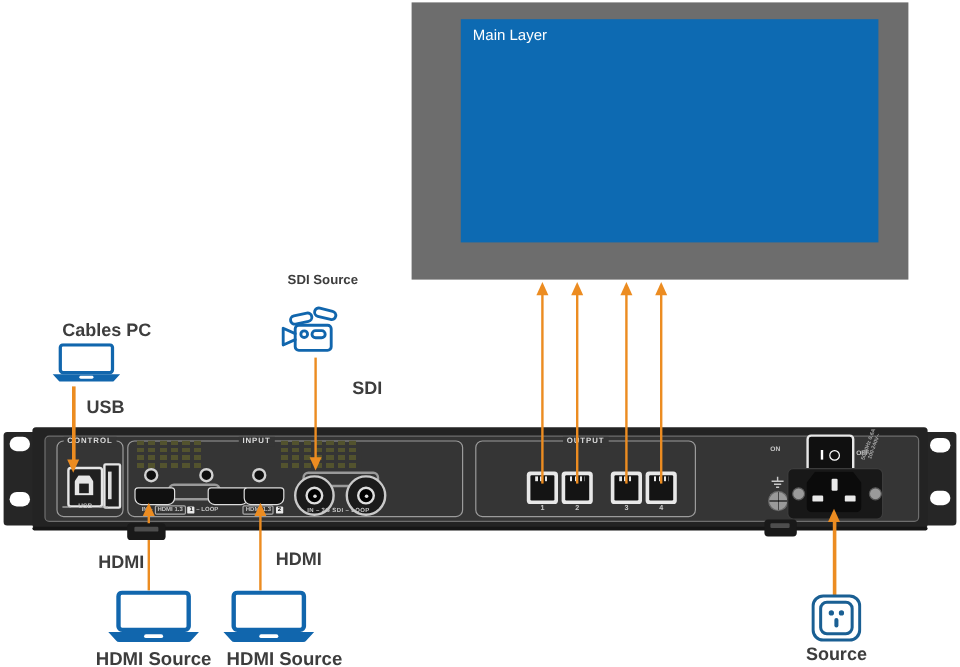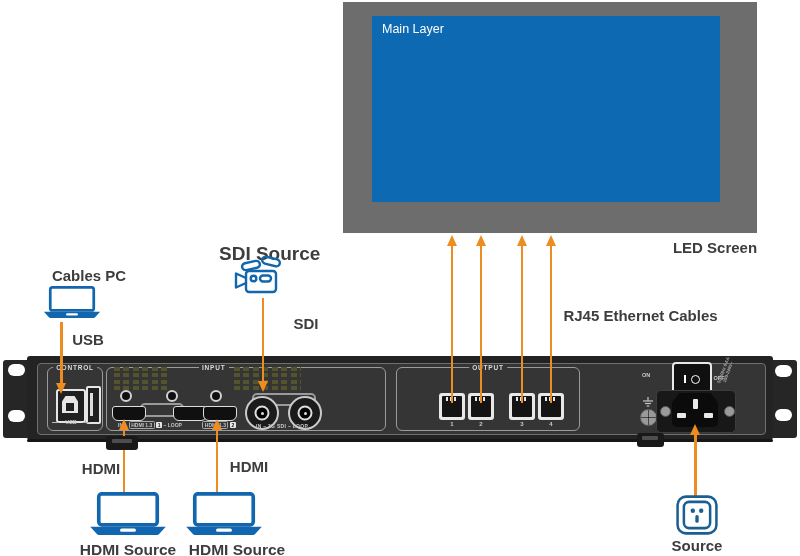--- a/index.html
+++ b/index.html
@@ -69,25 +69,23 @@
   .rating{position:absolute;left:712px;top:366px;font-size:4.5px;color:#a8a8a8;font-weight:700;
           line-height:5px;transform:rotate(-70deg);transform-origin:center;white-space:nowrap;text-align:center;}
   .icon-stroke{stroke:var(--icon_blue);fill:none;stroke-width:2.4;stroke-linejoin:round;stroke-linecap:round;}
 </style>
 </head>
 <body>
 
 <div id="canvas">
 
   <div class="bezel" style="left:343px;top:2px;width:414px;height:231px;"></div>
-  <div class="layer" style="left:372px;top:16px;width:348px;height:186px;">
+  <div class="layer" style="left:384px;top:16px;width:348px;height:186px;">
     <span class="wlbl" style="left:10px;top:6px;font-size:12.5px;">Main Layer</span>
   </div>
-  <div class="lbl" style="left:660px;top:240px;width:110px;font-size:15px;">LED Screen</div>
-  <div class="lbl" style="left:558px;top:308px;width:165px;font-size:15px;">RJ45 Ethernet Cables</div>
 
   <div class="ear" style="left:3px;top:360px;"></div>
   <div class="earhole" style="left:8px;top:364px;"></div>
   <div class="earhole" style="left:8px;top:410px;"></div>
   <div class="ear" style="left:770px;top:360px;"></div>
   <div class="earhole" style="left:775px;top:365px;"></div>
   <div class="earhole" style="left:775px;top:409px;"></div>
   <div class="body"></div>
   <div class="shadow"></div>
   <div class="panel"></div>
@@ -245,21 +243,21 @@
   </div>
 
   <div class="lbl" style="left:39px;top:268px;width:100px;font-size:15px;">Cables PC</div>
   <svg class="abs" style="left:43px;top:286px;" width="58" viewBox="0 0 64 37">
     <rect x="8" y="1.5" width="48" height="25.5" rx="2.5" fill="#fff" class="icon-stroke" style="stroke-width:3"></rect>
     <path d="M1,28.5 H63 L57.5,34.5 Q57,35.3 55.5,35.3 H8.5 Q7,35.3 6.5,34.5 Z" fill="var(--icon_blue)"></path>
     <rect x="25.5" y="30" width="13" height="2.6" rx="1.3" fill="#fff"></rect>
   </svg>
   <div class="lbl" style="left:38px;top:332px;width:100px;font-size:15px;">USB</div>
 
-  <div class="lbl" style="left:219px;top:244px;width:100px;font-size:19px;">SDI Source</div>
+  <div class="lbl" style="left:219px;top:228px;width:100px;font-size:11px;">SDI Source</div>
   <svg class="abs" style="left:233px;top:254px;" width="56" height="46" viewBox="0 0 56 46">
     <g class="icon-stroke">
       <rect x="9" y="8" width="18" height="7" rx="3.5" transform="rotate(-12 18 11.5)"></rect>
       <rect x="29" y="4" width="18" height="7" rx="3.5" transform="rotate(14 38 7.5)"></rect>
       <rect x="13" y="17" width="30" height="21" rx="3"></rect>
       <path d="M13,24 L3,19.5 L3,33.5 L13,29"></path>
       <circle cx="20.5" cy="24.5" r="2.8"></circle>
       <rect x="27" y="21.5" width="11" height="6" rx="3"></rect>
     </g>
   </svg>

